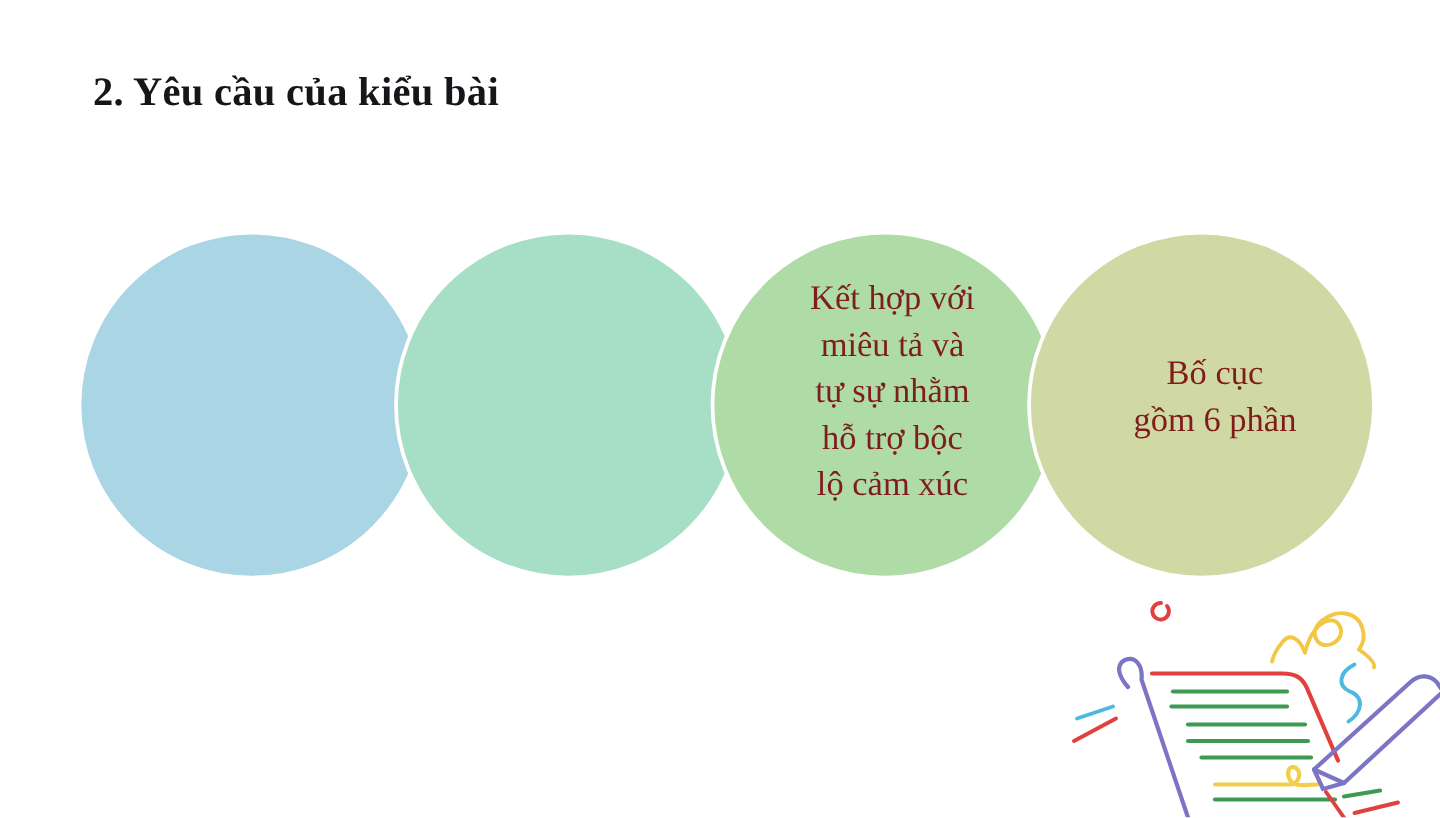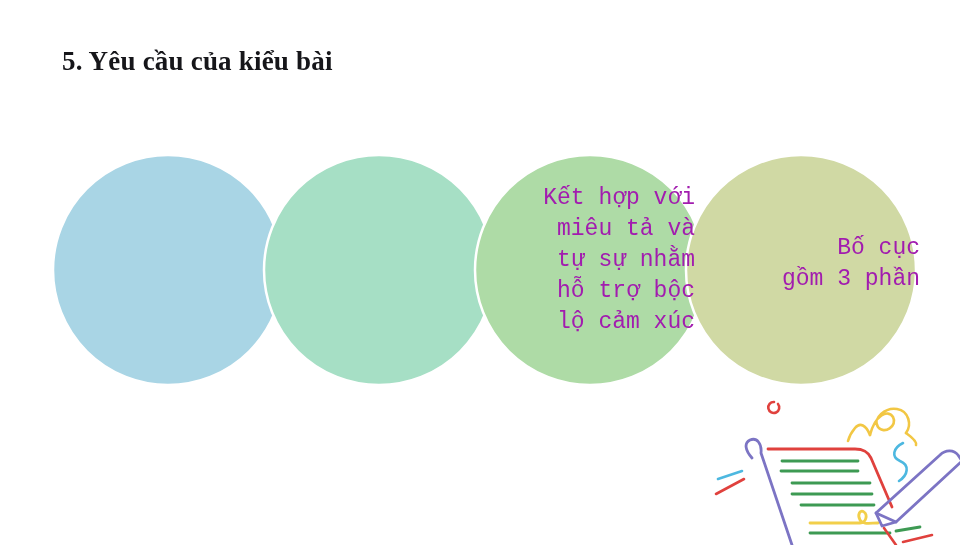--- a/index.html
+++ b/index.html
@@ -47,23 +47,23 @@
   }
 
   .venn-svg {
     position: absolute;
     left: 0;
     top: 0;
   }
 
   .venn-label {
     position: absolute;
-    text-align: right;
-    color: #a21caf;
-    font-family: Liberation Mono, monospace;
+    text-align: center;
+    color: #7f1d1d;
+    font-family: Liberation Serif, serif;
     white-space: pre-line;
     pointer-events: none;
   }
 
   #venn-label-0 {
     left: 53px;
     top: 218px;
     width: 232px;
     font-size: 23px;
     line-height: 31px;
@@ -97,39 +97,39 @@
     top: 395px;
     width: 260px;
     height: 150px;
   }
 </style>
 </head>
 <body>
 
 <div id="slide">
 
-  <div id="slide-title">5. Yêu cầu của kiểu bài</div>
+  <div id="slide-title">2. Yêu cầu của kiểu bài</div>
 
   <div id="venn">
     <svg class="venn-svg" width="960" height="545" viewBox="0 0 960 545">
       <g style="mix-blend-mode: multiply;">
         <circle id="venn-circle-0" cx="168" cy="270" r="115" fill="#a9d5e5" stroke="#ffffff" stroke-width="2.5"></circle>
         <circle id="venn-circle-1" cx="379" cy="270" r="115" fill="#a6dfc5" stroke="#ffffff" stroke-width="2.5"></circle>
         <circle id="venn-circle-2" cx="590" cy="270" r="115" fill="#aedba6" stroke="#ffffff" stroke-width="2.5"></circle>
         <circle id="venn-circle-3" cx="801" cy="270" r="115" fill="#d0d9a4" stroke="#ffffff" stroke-width="2.5"></circle>
       </g>
     </svg>
 
     <div class="venn-label" id="venn-label-2">Kết hợp với
 miêu tả và
 tự sự nhằm
 hỗ trợ bộc
 lộ cảm xúc</div>
     <div class="venn-label" id="venn-label-3">Bố cục
-gồm 3 phần</div>
+gồm 6 phần</div>
   </div>
 
   <svg id="doodle" viewBox="0 0 260 150">
     <g fill="none" stroke-linecap="round" stroke-linejoin="round">
 
       <path d="M 78 9 a 5.5 5.5 0 1 1 -4 -2" stroke="#e0413d" stroke-width="2.6"></path>
 
       <path d="M 170 40 C 175 20 188 14 193 22 C 198 31 184 40 178 32 C 172 23 186 12 197 14
                C 209 16 212 30 206 38" stroke="#f2c744" stroke-width="2.6"></path>
       <path d="M 170 40 C 166 30 160 27 155 33 C 150 39 149 42 148 46" stroke="#f2c744" stroke-width="2.6"></path>

